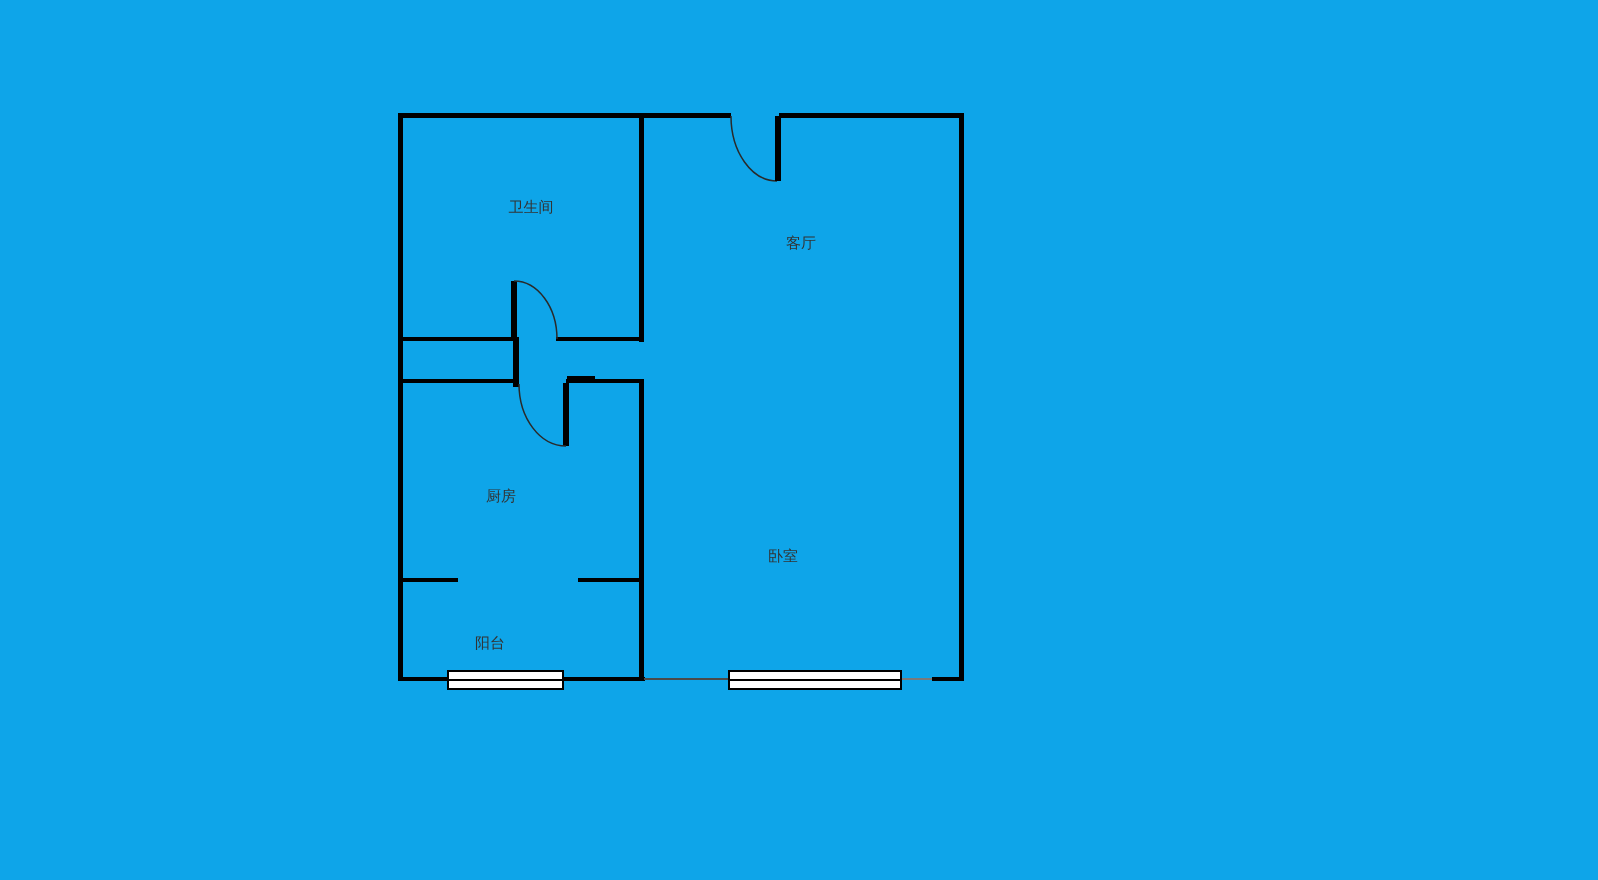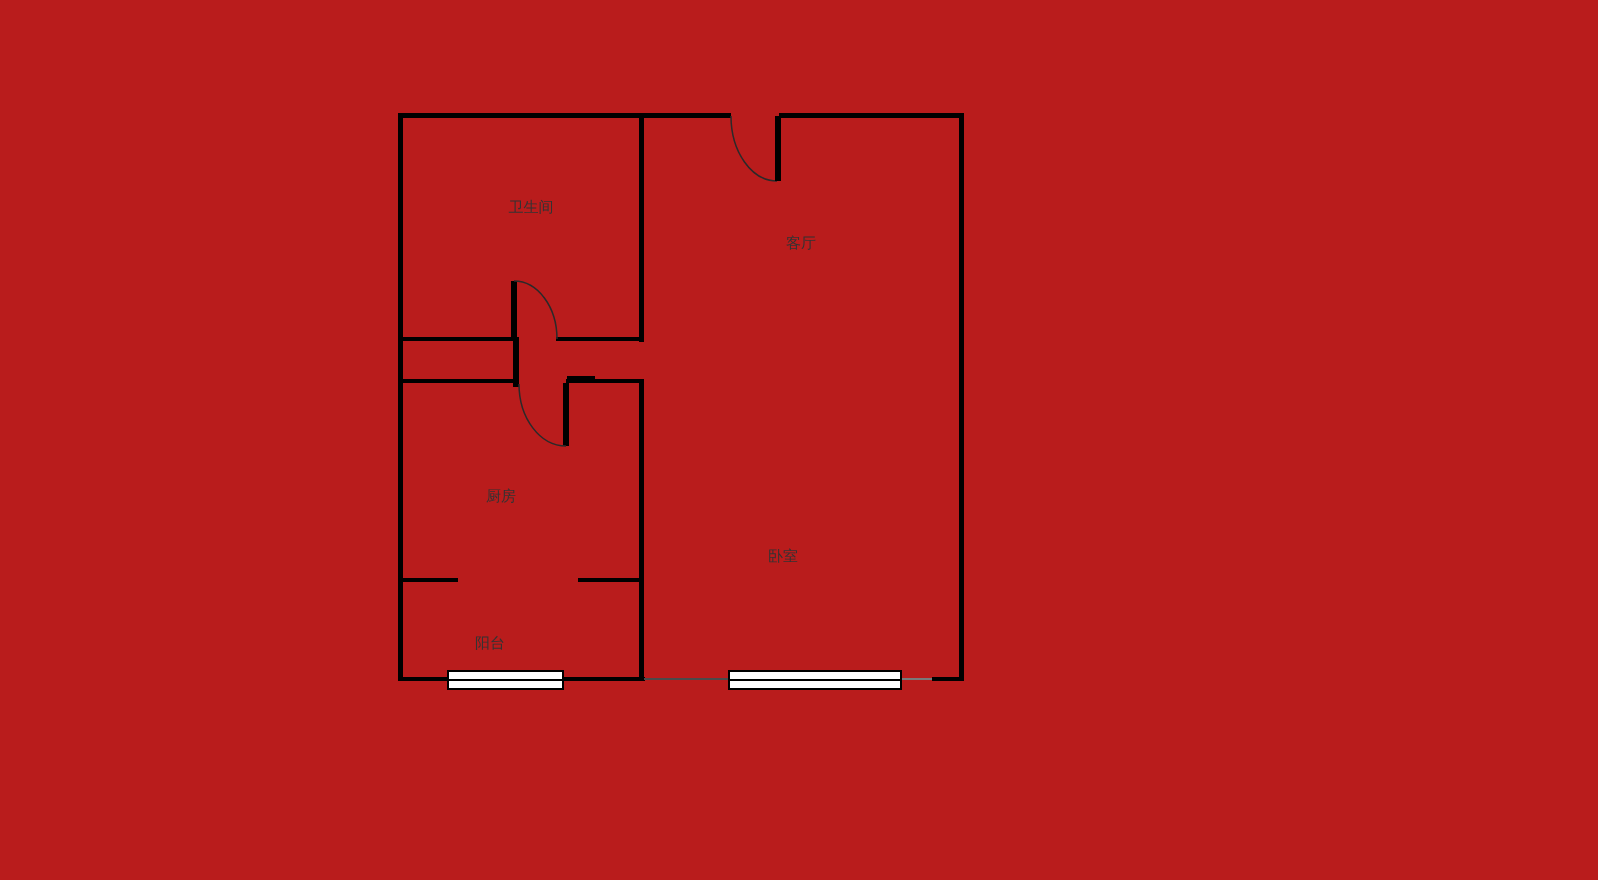--- a/index.html
+++ b/index.html
@@ -4,21 +4,21 @@
 <style>
   html, body {
     margin: 0;
     padding: 0;
     background: #ffffff;
   }
   #stage {
     position: relative;
     width: 1598px;
     height: 880px;
-    background: #b91c1c;
+    background: #0ea5e9;
     overflow: hidden;
     font-family: "Liberation Sans", "DejaVu Sans", sans-serif;
   }
   svg text {
     font-family: "Liberation Sans", "DejaVu Sans", sans-serif;
     font-size: 15px;
     fill: #333333;
   }
   .wall { stroke: #000000; }
   .arc  { stroke: #2a2a2a; fill: none; }

